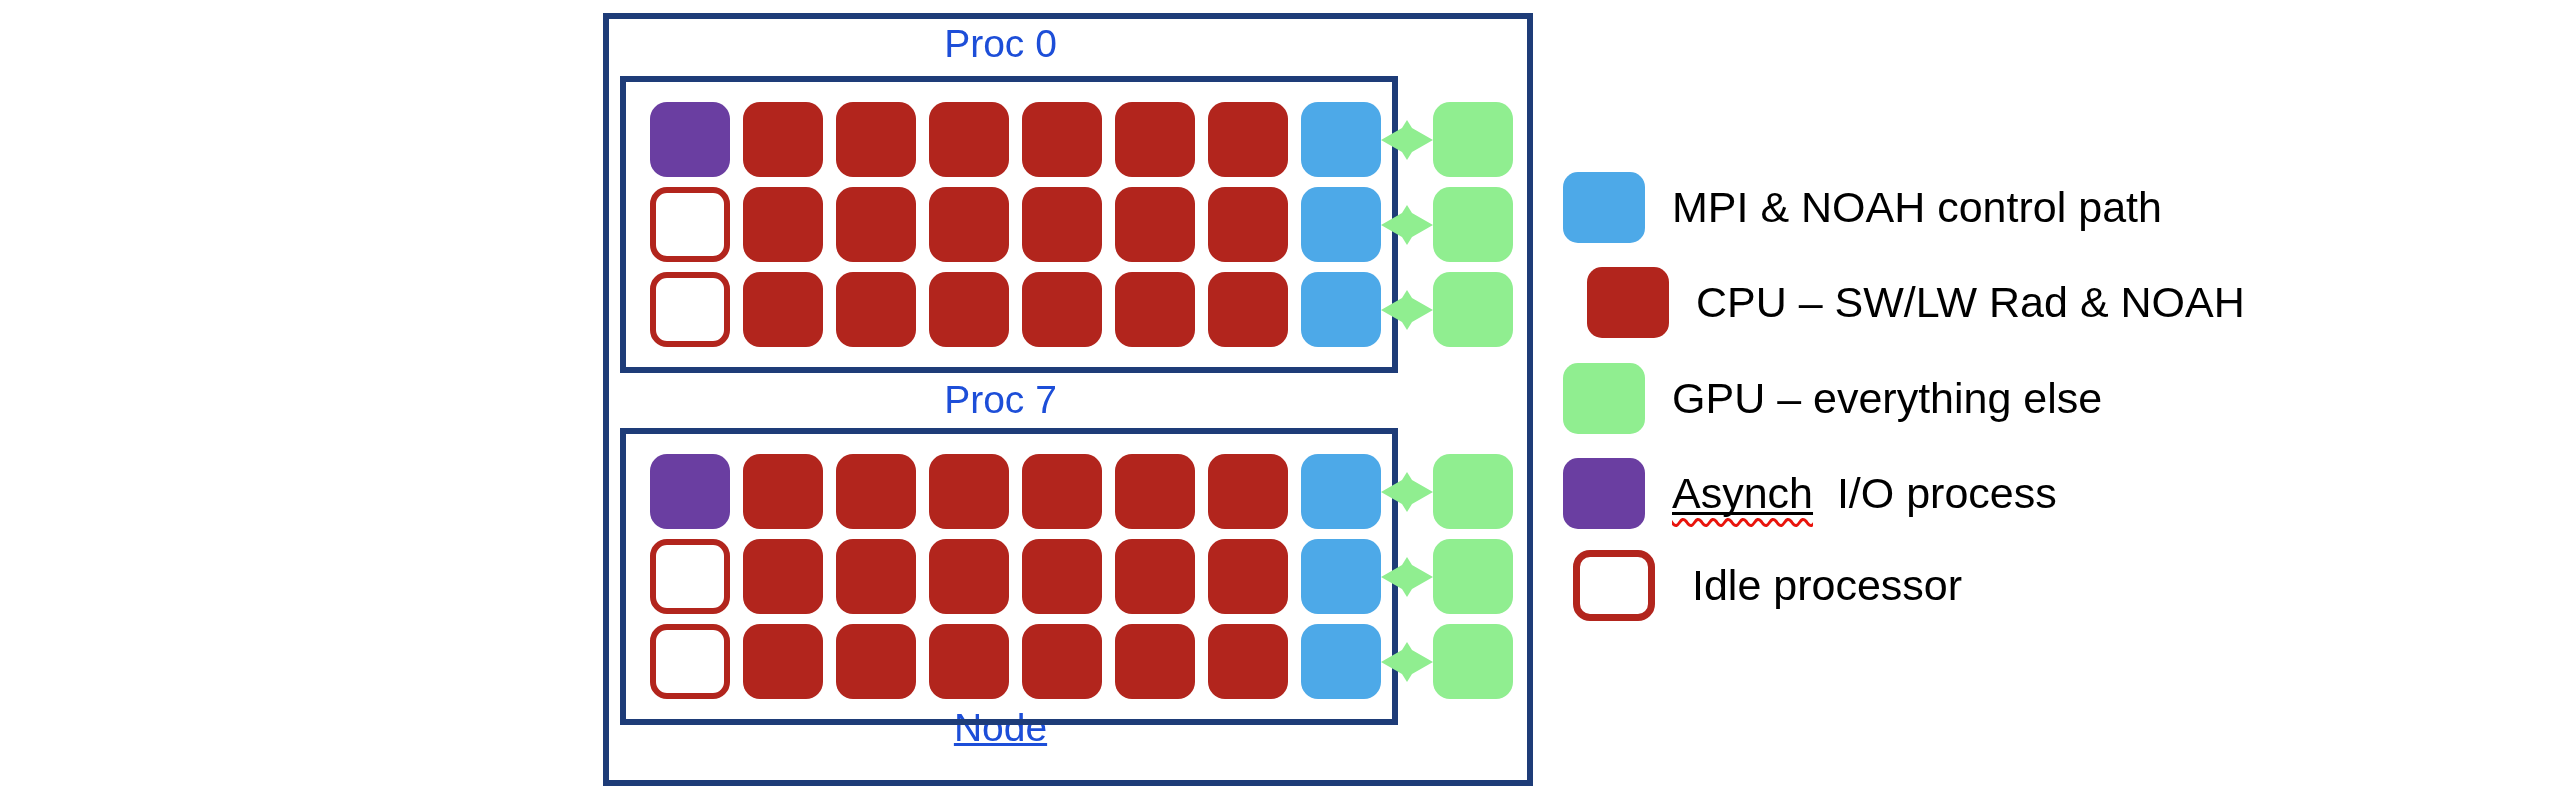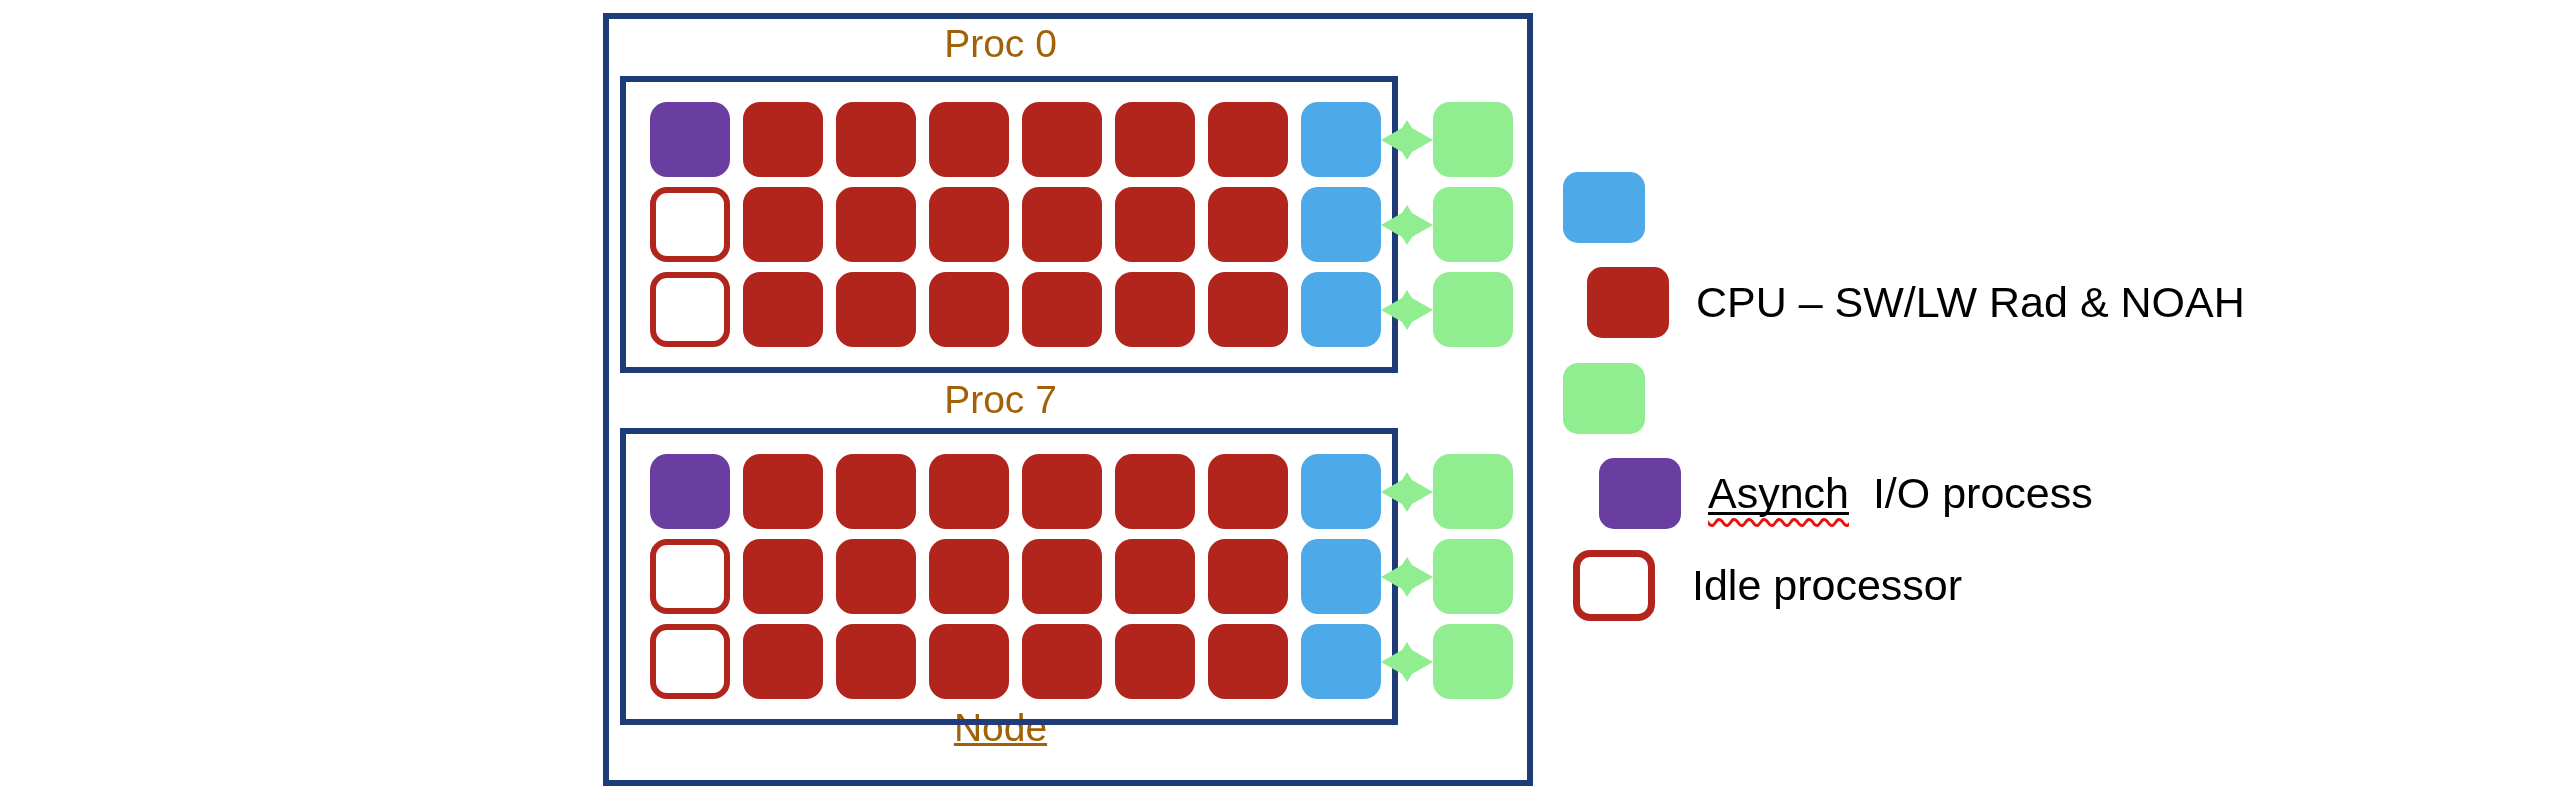--- a/index.html
+++ b/index.html
@@ -12,21 +12,21 @@
     overflow:hidden;
   }
 
   
   .node-box{
     position:absolute;left:603px;top:13px;width:930px;height:773px;
     border:6px solid #1E3C78;box-sizing:border-box;background:transparent;
   }
   .section-label{
     position:absolute;left:603px;width:795px;height:48px;
-    text-align:center;font-size:39px;line-height:48px;color:#a16207;
+    text-align:center;font-size:39px;line-height:48px;color:#1d4ed8;
   }
   .proc0-label{top:20px;}
   .proc1-label{top:376px;}
   .node-label{top:704px;text-decoration:underline;}
 
   .proc{position:absolute;left:620px;width:893px;height:297px;}
   .proc-0{top:76px;}
   .proc-1{top:428px;}
   .proc-border{
     position:absolute;left:0;top:0;width:778px;height:297px;
@@ -55,21 +55,21 @@
   }
 
   
   .legend-item{
     position:absolute;left:1563px;height:71px;
     display:flex;align-items:center;
   }
   .legend-item-1{top:172px;}
   .legend-item-2{top:267px;margin-left:24px;}
   .legend-item-3{top:363px;}
-  .legend-item-4{top:458px;margin-left:36px;}
+  .legend-item-4{top:458px;}
   .legend-item-5{top:550px;padding-left:10px;}
   .swatch{
     width:82px;height:71px;border-radius:15px;margin-right:27px;
     box-sizing:border-box;flex:0 0 auto;
   }
   .swatch.blue{background:#4DA9E8;}
   .swatch.red{background:#B2251D;}
   .swatch.green{background:#90EE90;}
   .swatch.purple{background:#6A3EA1;}
   .swatch.idle{background:#fff;border:7px solid #B2251D;border-radius:17px;}
@@ -197,27 +197,29 @@
               <polygon points="0,20 21,8 26,0 31,8 52,20 31,32 26,40 21,32" fill="#90EE90"></polygon>
             </svg></div>
           <div class="sq green"></div>
         </div>
       </div>
   </div>
 
   <div>
     <div class="legend-item legend-item-1">
       <div class="swatch blue"></div>
+      <span class="legend-label">MPI &amp; NOAH control path</span>
     </div>
     <div class="legend-item legend-item-2">
       <div class="swatch red"></div>
       <span class="legend-label">CPU – SW/LW Rad &amp; NOAH</span>
     </div>
     <div class="legend-item legend-item-3">
       <div class="swatch green"></div>
+      <span class="legend-label">GPU – everything else</span>
     </div>
     <div class="legend-item legend-item-4">
       <div class="swatch purple"></div>
       <span class="legend-label"><span class="squiggle-outer"><span class="squiggle-inner">Asynch</span></span><span>  I/O process</span></span>
     </div>
     <div class="legend-item legend-item-5">
       <div class="swatch idle"></div>
       <span class="legend-label">Idle processor</span>
     </div>
   </div>

